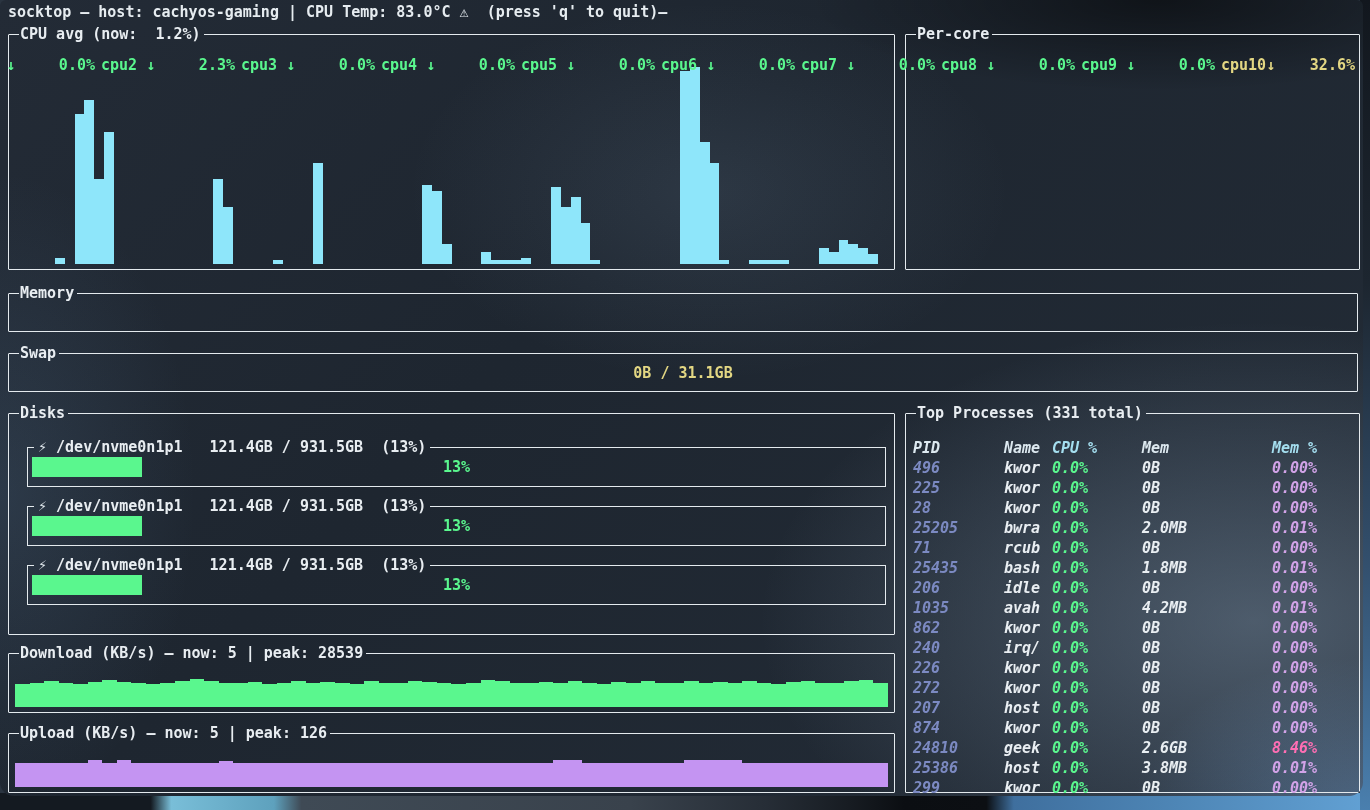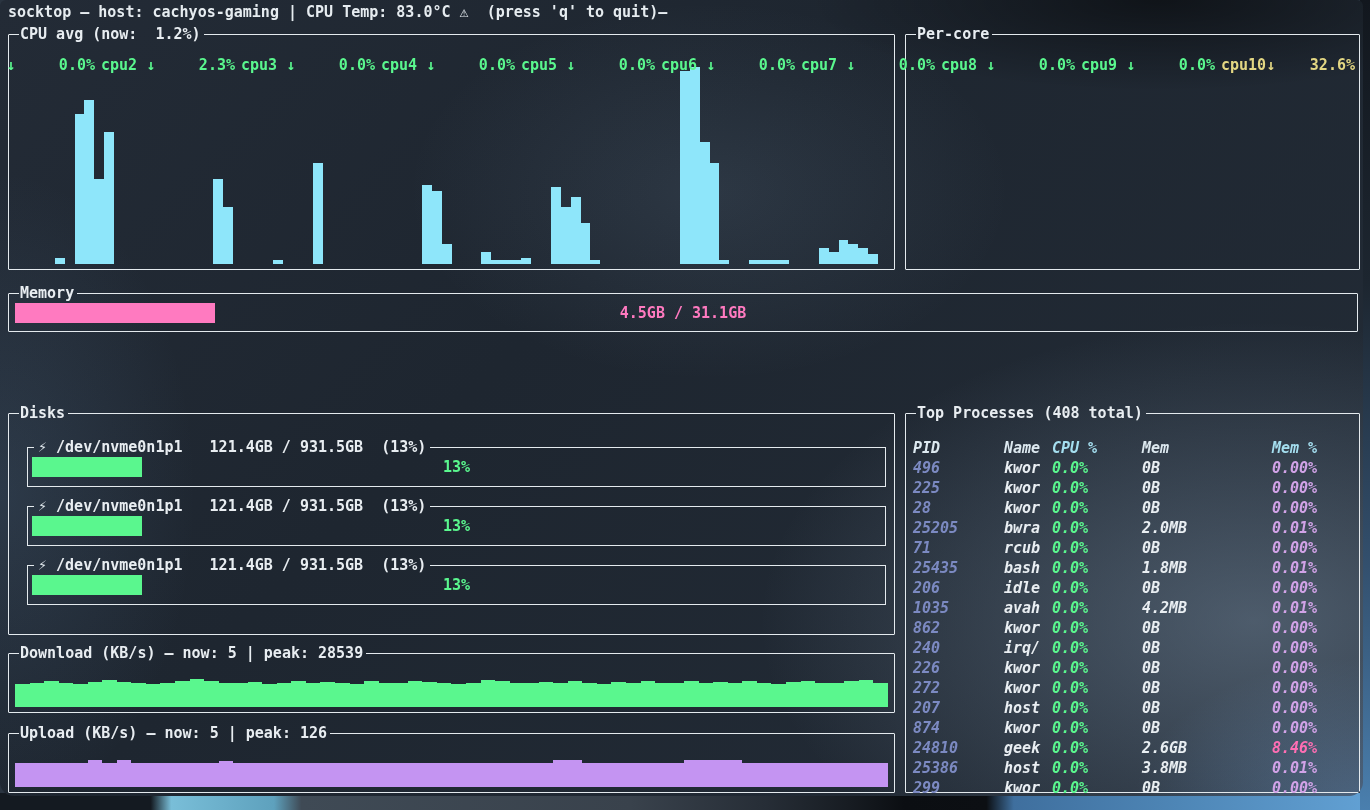--- a/index.html
+++ b/index.html
@@ -526,26 +526,29 @@
               <div class="bar" style="height: 20%; background: rgb(242, 238, 162);"></div>
               <div class="bar" style="height: 18%; background: rgb(242, 238, 162);"></div>
             </div>
             <div class="core-label" style="color: rgb(227, 215, 131);"><span class="core-name">cpu10</span><span class="core-arrow">↓</span><span class="core-val">32.6%</span></div>
           </div>
         </div>
     </fieldset>
 
     <fieldset class="panel p-mem">
       <legend>Memory</legend>
+    </fieldset>
+
+    <fieldset class="panel p-swap">
+      <legend>Swap</legend>
       <div class="gauge">
-        <div class="gauge-fill" id="mem-fill" style="width: 15%; background: rgb(255, 122, 192);"></div>
-        <div class="gauge-label" id="mem-label" style="color: rgb(255, 122, 192);">4.5GB / 31.1GB</div>
+        <div class="gauge-fill" id="swap-fill" style="width: 0%;"></div>
+        <div class="gauge-label" id="swap-label" style="color: rgb(227, 215, 131);">0B / 31.1GB</div>
       </div>
     </fieldset>
-
 
     <fieldset class="panel p-disks">
       <legend>Disks</legend>
       <div class="disk-list" id="disk-list">
           <fieldset class="disk">
             <legend><span class="disk-icon">⚡ </span><span>/dev/nvme0n1p1   121.4GB / 931.5GB  (13%)</span></legend>
             <div class="gauge">
               <div class="gauge-fill" style="width: 13%; background: rgb(90, 247, 142);"></div>
               <div class="gauge-label" style="color: rgb(90, 247, 142);">13%</div>
             </div>
@@ -693,21 +696,21 @@
           <div class="bar" style="height: 84%; background: rgb(196, 148, 242);"></div>
           <div class="bar" style="height: 84%; background: rgb(196, 148, 242);"></div>
           <div class="bar" style="height: 84%; background: rgb(196, 148, 242);"></div>
           <div class="bar" style="height: 84%; background: rgb(196, 148, 242);"></div>
           <div class="bar" style="height: 84%; background: rgb(196, 148, 242);"></div>
           <div class="bar" style="height: 84%; background: rgb(196, 148, 242);"></div>
         </div>
     </fieldset>
 
     <fieldset class="panel p-proc">
-      <legend>Top Processes (408 total)</legend>
+      <legend>Top Processes (331 total)</legend>
       <div class="proc-grid" id="proc-grid">
           <div class="proc-row"><span style="color: rgb(221, 233, 240);">PID</span><span style="color: rgb(221, 233, 240);">Name</span><span style="color: rgb(165, 223, 240);">CPU %</span><span style="color: rgb(221, 233, 240);">Mem</span><span style="color: rgb(165, 223, 240);">Mem %</span></div>
           <div class="proc-row"><span style="color: rgb(124, 138, 194);">496</span><span style="color: rgb(233, 238, 242);">kwor</span><span style="color: rgb(90, 247, 142);">0.0%</span><span style="color: rgb(233, 238, 242);">0B</span><span style="color: rgb(210, 163, 232);">0.00%</span></div>
           <div class="proc-row"><span style="color: rgb(124, 138, 194);">225</span><span style="color: rgb(233, 238, 242);">kwor</span><span style="color: rgb(90, 247, 142);">0.0%</span><span style="color: rgb(233, 238, 242);">0B</span><span style="color: rgb(210, 163, 232);">0.00%</span></div>
           <div class="proc-row"><span style="color: rgb(124, 138, 194);">28</span><span style="color: rgb(233, 238, 242);">kwor</span><span style="color: rgb(90, 247, 142);">0.0%</span><span style="color: rgb(233, 238, 242);">0B</span><span style="color: rgb(210, 163, 232);">0.00%</span></div>
           <div class="proc-row"><span style="color: rgb(124, 138, 194);">25205</span><span style="color: rgb(233, 238, 242);">bwra</span><span style="color: rgb(90, 247, 142);">0.0%</span><span style="color: rgb(233, 238, 242);">2.0MB</span><span style="color: rgb(210, 163, 232);">0.01%</span></div>
           <div class="proc-row"><span style="color: rgb(124, 138, 194);">71</span><span style="color: rgb(233, 238, 242);">rcub</span><span style="color: rgb(90, 247, 142);">0.0%</span><span style="color: rgb(233, 238, 242);">0B</span><span style="color: rgb(210, 163, 232);">0.00%</span></div>
           <div class="proc-row"><span style="color: rgb(124, 138, 194);">25435</span><span style="color: rgb(233, 238, 242);">bash</span><span style="color: rgb(90, 247, 142);">0.0%</span><span style="color: rgb(233, 238, 242);">1.8MB</span><span style="color: rgb(210, 163, 232);">0.01%</span></div>
           <div class="proc-row"><span style="color: rgb(124, 138, 194);">206</span><span style="color: rgb(233, 238, 242);">idle</span><span style="color: rgb(90, 247, 142);">0.0%</span><span style="color: rgb(233, 238, 242);">0B</span><span style="color: rgb(210, 163, 232);">0.00%</span></div>
           <div class="proc-row"><span style="color: rgb(124, 138, 194);">1035</span><span style="color: rgb(233, 238, 242);">avah</span><span style="color: rgb(90, 247, 142);">0.0%</span><span style="color: rgb(233, 238, 242);">4.2MB</span><span style="color: rgb(210, 163, 232);">0.01%</span></div>

